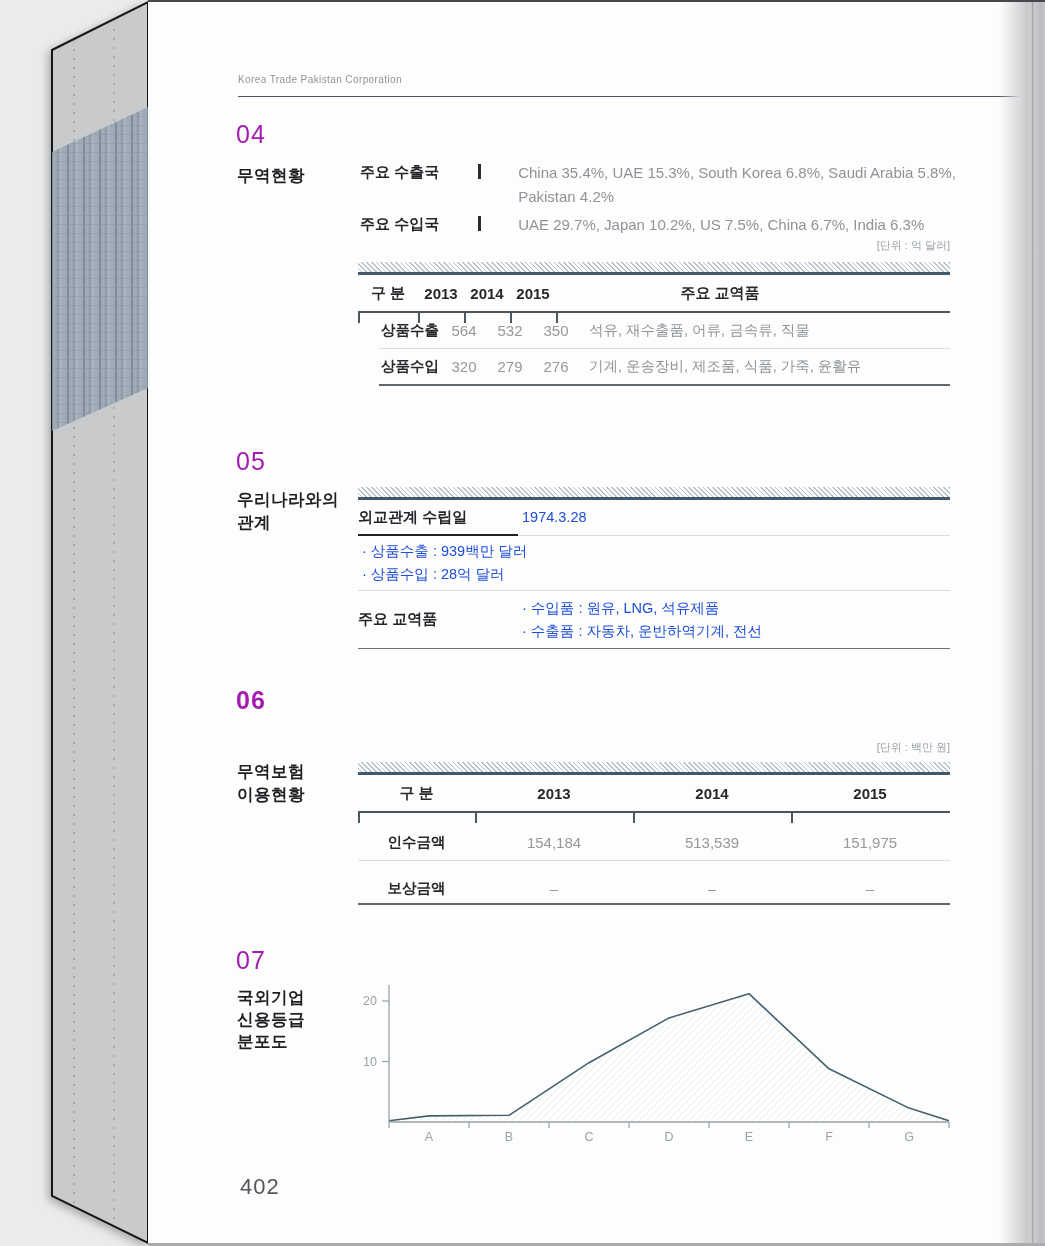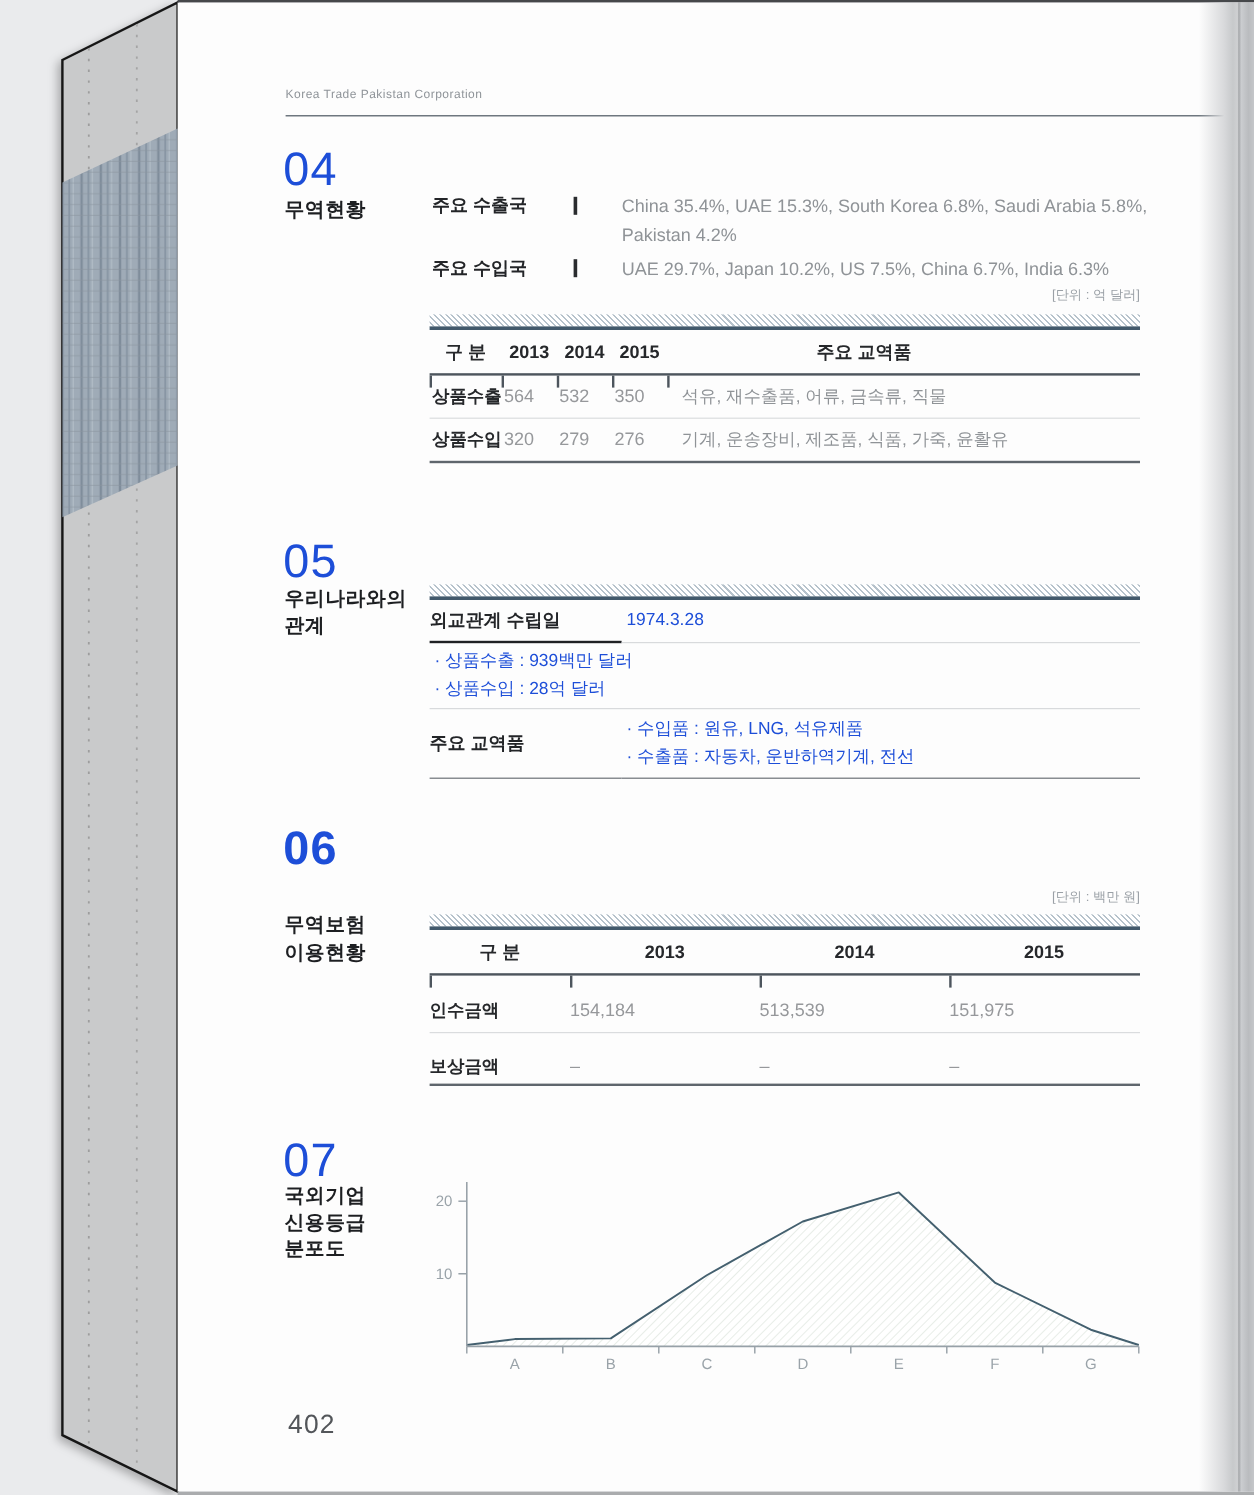--- a/index.html
+++ b/index.html
@@ -9,44 +9,44 @@
   
   .page{position:absolute;left:148px;top:2px;right:0;bottom:3px;background:#fdfdfd;}
   .page-top-edge{position:absolute;left:148px;top:0;right:0;height:2px;background:#46484b;}
   .page-bottom-edge{position:absolute;left:148px;bottom:0;right:0;height:3px;background:#aaacae;}
   .page-right-edge{position:absolute;top:2px;bottom:3px;right:0;width:46px;
       background:linear-gradient(to right,rgba(233,234,236,0) 0,#d8d9db 46%,#c7c9cb 62%,#cfd0d2 70%,#a5a7aa 72.5%,#cbcdd0 77%,#babcbf 90%,#c5c7ca 100%);}
   
   .running-title{font-size:10px;color:#8f9499;letter-spacing:.4px;}
   .head-rule{position:absolute;left:238px;top:96px;right:0;height:0;border-top:1.5px solid #4b5660;}
   
-  .secnum{font-size:39px;line-height:1;color:#1d4ed8;font-weight:200;letter-spacing:1px;}
+  .secnum{font-size:25px;line-height:1;color:#a21caf;font-weight:200;letter-spacing:1px;}
   .sectitle{font-size:16.5px;line-height:23px;font-weight:bold;color:#1d1f22;letter-spacing:.5px;}
   
   .kvrow{display:flex;align-items:flex-start;gap:25px;}
   .kvlabel{font-weight:bold;font-size:15px;color:#232528;white-space:nowrap;line-height:22px;}
   .kvbar{width:3px;height:15px;background:#2a2c2f;margin:3px 12px 0 14px;flex:none;}
   .kvval{color:#8f9397;font-size:15px;line-height:24px;}
   .unit-note{font-size:11px;color:#9aa0a6;text-align:right;width:220px;}
   
   .band{height:10px;border-bottom:3px solid #42596b;
         background:repeating-linear-gradient(45deg,#ffffff 0,#ffffff 2.2px,#b6c2cb 2.2px,#b6c2cb 3.4px);}
   
   .tbl{width:592px;}
   .thead{display:flex;align-items:center;height:36px;font-weight:bold;color:#26282b;font-size:15px;}
   .thead .c{text-align:center;}
   .tickline{position:relative;height:0;border-top:2px solid #4d555d;}
   .tk{position:absolute;top:0;width:2px;height:10px;background:#4d555d;}
   .trow{display:flex;align-items:center;font-size:15px;color:#96989b;border-bottom:1px solid #dadcde;}
-  .trow .c{text-align:left;}
+  .trow .c{text-align:center;}
   .trow .lbl{font-weight:bold;color:#26282b;font-size:14.5px;}
   .trow.last{border-bottom:2px solid #5f666d;}
   .t4 .c1{width:60px;} .t4 .cy{width:46px;} .t4 .ci{flex:1;}
   .t4 .thead .ci{padding-right:66px;}
-  .t4 .trow{height:35px;}
+  .t4 .trow{height:35px;margin-left:21px;}
   .t4 .trow .c1{text-align:left;padding-left:2px;}
   .t4 .trow .ci{text-align:left;padding-left:10px;color:#8f9397;font-size:14.5px;}
   .t6 .c1{width:117px;} .t6 .cy{width:158px;}
   .t6 .trow{height:35px;margin-top:12px;} .t6 .trow.last{height:30px;}
   
   .r5{display:flex;}
   .r5 .lblcell{width:160px;border-bottom:2px solid #1f2124;display:flex;align-items:center;
        font-weight:bold;font-size:15px;color:#232528;flex:none;}
   .r5 .valcell{flex:1;border-bottom:1px solid #d8dadc;display:flex;flex-direction:column;
        justify-content:center;padding-left:4px;color:#1d4ed8;font-size:14.5px;line-height:23px;}

